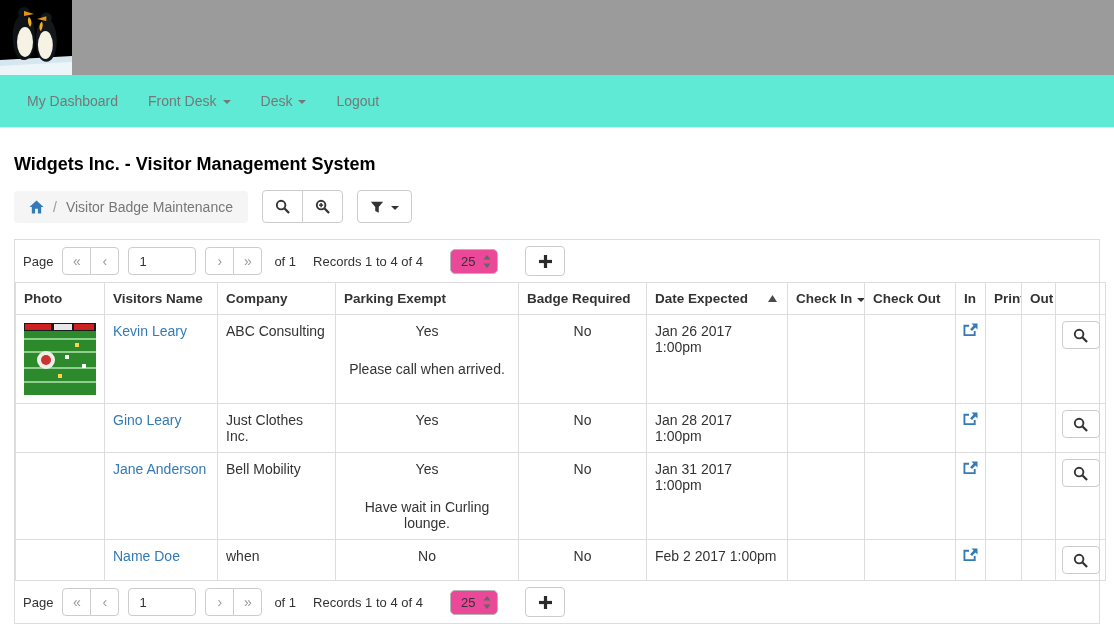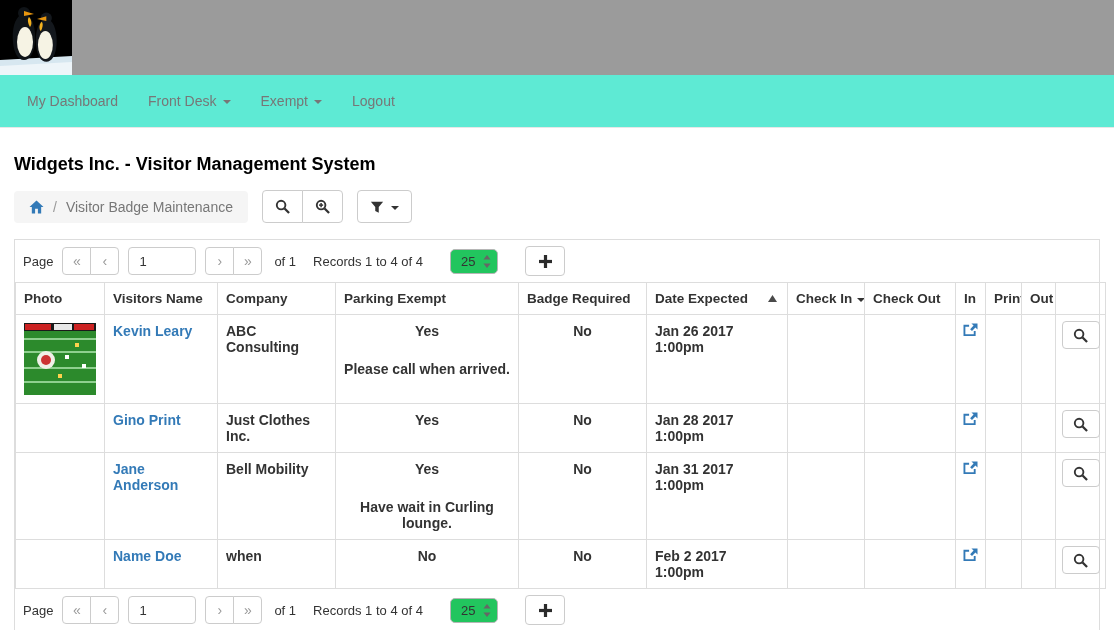--- a/index.html
+++ b/index.html
@@ -36,29 +36,29 @@
   .btn-group .btn:last-child { border-radius: 0 4px 4px 0; }
   .filter-btn { gap: 7px; }
   
   .panel { border: 1px solid #ddd; }
   .pager { display: flex; align-items: center; padding: 6px 8px; gap: 9px; font-size: 13px; }
   .pg-btn { height: 28px; min-width: 29px; padding: 0 8px; color: #999; font-size: 14px; }
   .page-input { width: 68px; height: 28px; border: 1px solid #ccc; border-radius: 4px;
                 padding: 0 10px; font-size: 13px; font-family: inherit; color:#333; }
   .of-label { margin-left: 3px; }
   .records { margin-left: 8px; }
-  .size-select { border: 1px solid #b6b6b6; border-radius: 5px; height: 25px; background:#22c55e;
+  .size-select { border: 1px solid #b6b6b6; border-radius: 5px; height: 25px; background:#ec4899;
                  padding: 0 6px 0 10px; display: inline-flex; align-items: center; gap: 8px;
                  margin-left: 18px; font-size: 13px; cursor: pointer; }
   .add-btn { margin-left: 18px; height: 30px; width: 40px; padding: 0; }
   
   table { width: 100%; border-collapse: collapse; table-layout: fixed; font-size: 14px; }
   th, td { border: 1px solid #ddd; text-align: left; vertical-align: top; }
   th { padding: 8px 8px; font-weight: bold; font-size: 13.5px; white-space: nowrap; overflow: hidden; }
-  td { padding: 8px; font-weight: bold; }
+  td { padding: 8px; }
   .th-flex { display: flex; align-items: center; gap: 5px; }
   .sort-asc { margin-left: auto; padding-right: 2px; display: inline-flex; }
   .c-parking, .c-badge { text-align: center; }
   td.c-in { text-align: center; padding: 8px 4px; }
   td.c-actions { text-align: center; padding: 6px 4px; }
   .note { margin-top: 22px; }
   a.vlink { color: #337ab7; text-decoration: none; cursor: pointer; }
   .photo-box { display: block; width: 72px; height: 72px; }
   .mag-btn { width: 38px; height: 28px; padding: 0; }
   .inicon { display: inline-flex; cursor: pointer; }
@@ -90,21 +90,21 @@
 
 <div class="nav">
   <span class="nav-item">
     <span>My Dashboard</span>
   </span>
   <span class="nav-item">
     <span>Front Desk</span>
     <span class="caret"></span>
   </span>
   <span class="nav-item">
-    <span>Exempt</span>
+    <span>Desk</span>
     <span class="caret"></span>
   </span>
   <span class="nav-item">
     <span>Logout</span>
   </span>
 </div>
 
 <div class="content">
   <div class="page-title">Widgets Inc. - Visitor Management System</div>
 
@@ -274,21 +274,21 @@
                 <span style="display:inline-flex;">
                   <svg width="15" height="15" viewBox="0 0 16 16">
 <circle cx="6.5" cy="6.5" r="4.6" fill="none" stroke="#333" stroke-width="2"></circle>
 <line x1="10.2" y1="10.2" x2="15" y2="15" stroke="#333" stroke-width="2.4"></line>
 </svg>
                 </span>
               </button></td>
           </tr>
           <tr>
             <td class="c-photo"></td>
-            <td class="c-name"><a class="vlink">Gino Print</a></td>
+            <td class="c-name"><a class="vlink">Gino Leary</a></td>
             <td class="c-company">Just Clothes Inc.</td>
             <td class="c-parking">
               <div>Yes</div>
             </td>
             <td class="c-badge">No</td>
             <td class="c-date">Jan 28 2017 1:00pm</td>
             <td class="c-checkin"></td>
             <td class="c-checkout"></td>
             <td class="c-in"><span class="inicon">
                 <svg width="15" height="14" viewBox="0 0 16 15">

